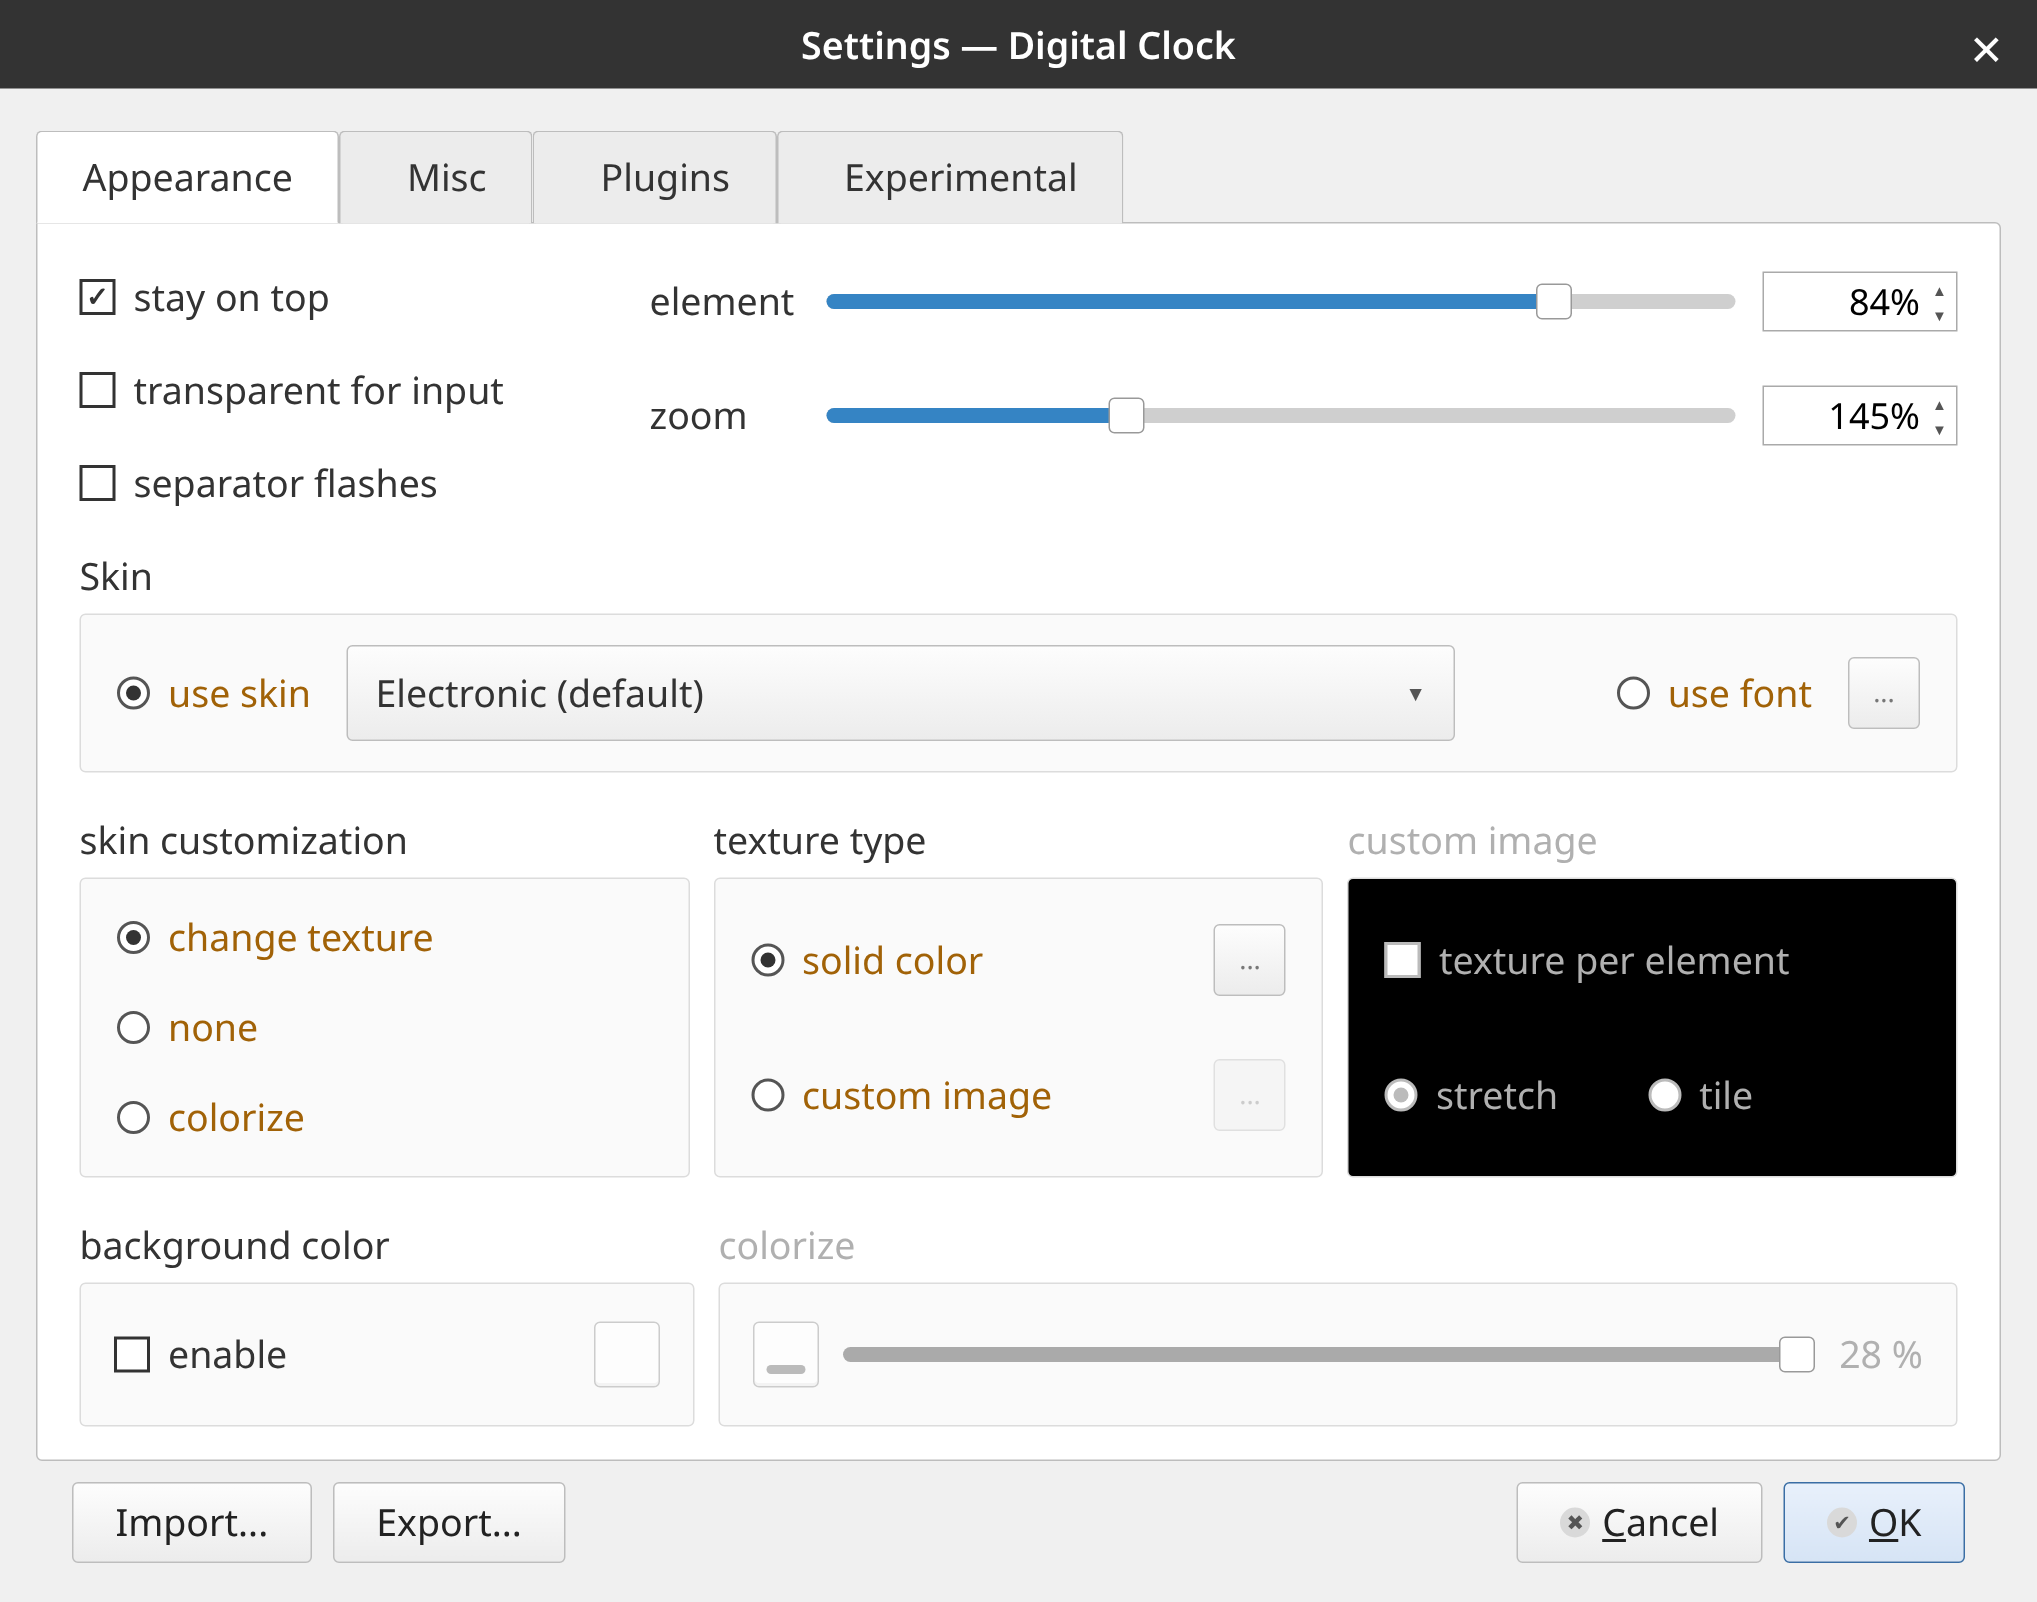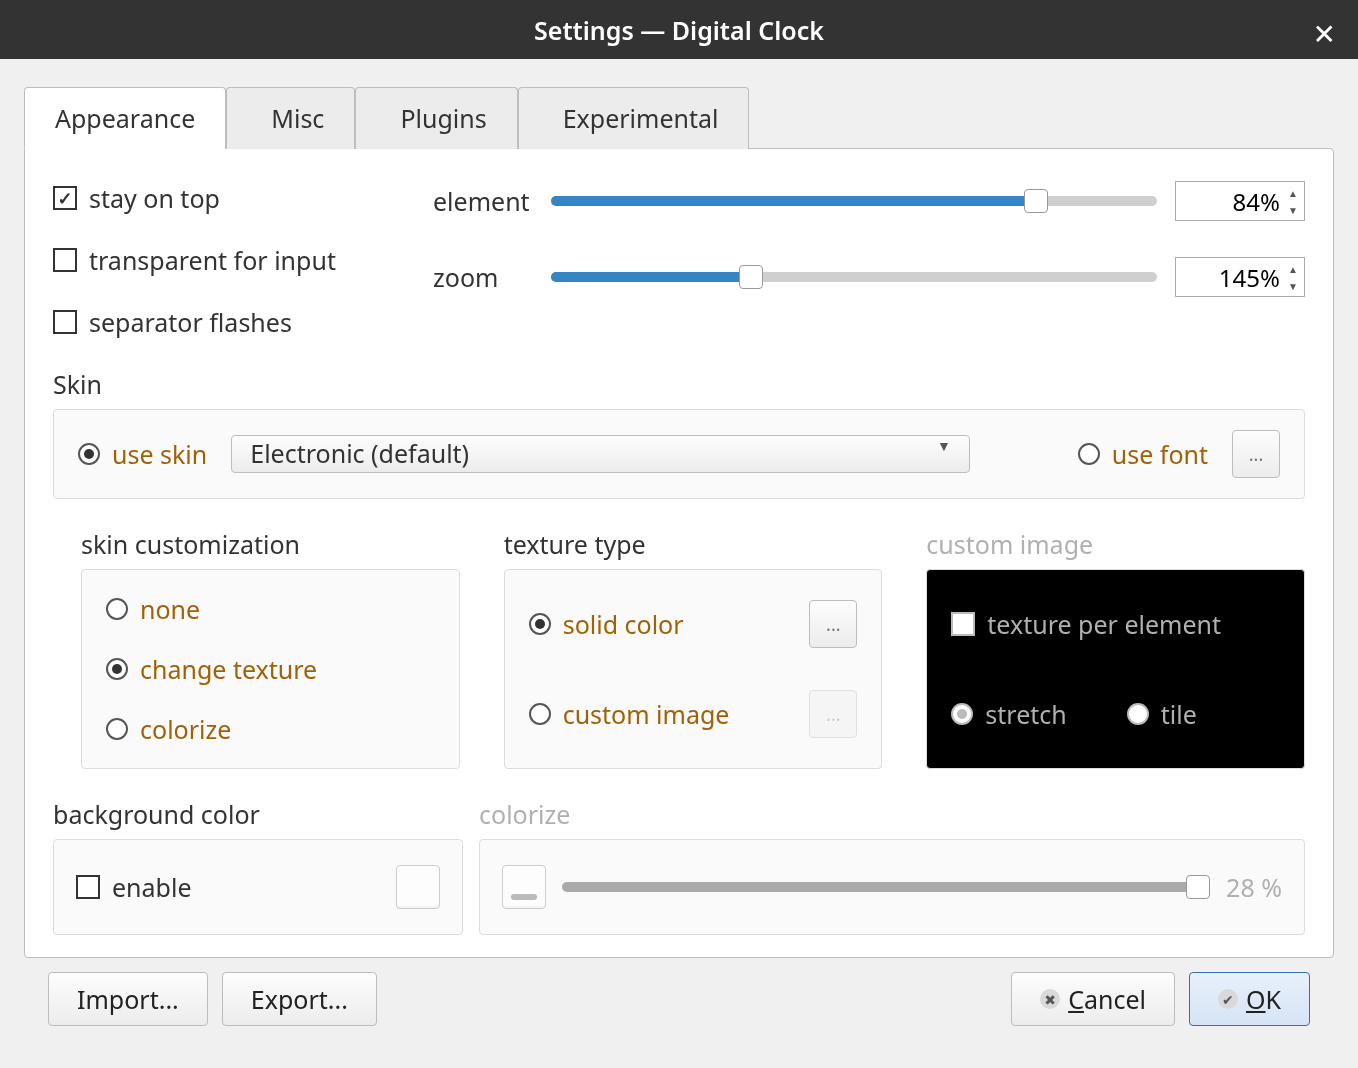--- a/index.html
+++ b/index.html
@@ -54,28 +54,28 @@
 
 .ghdr { font-size: 25px; color: #333; margin-top: 28px; margin-bottom: 8px; }
 .ghdr.disabled { color: #b0b0b0; }
 
 
 .frame { border: 1px solid #dcdcdc; background: #fafafa; border-radius: 4px; padding: 20px 24px; }
 .frame.disabled { background: #000000; }
 
 
 .skin-frame { display: flex; align-items: center; gap: 24px; }
-.combo { flex: 1; height: 38px; background: linear-gradient(#fdfdfd,#ececec); border: 1px solid #bdbdbd; border-radius: 4px; display: flex; align-items: flex-start; justify-content: space-between; padding: 0 18px; font-size: 25px; color: #333; cursor: pointer; max-width: 750px; }
+.combo { flex: 1; height: 64px; background: linear-gradient(#fdfdfd,#ececec); border: 1px solid #bdbdbd; border-radius: 4px; display: flex; align-items: center; justify-content: space-between; padding: 0 18px; font-size: 25px; color: #333; cursor: pointer; max-width: 750px; }
 .combo .caret { font-size: 14px; color: #555; }
 .icon-btn { width: 48px; height: 48px; border: 1px solid #bdbdbd; background: linear-gradient(#fdfdfd,#ececec); border-radius: 4px; display: flex; align-items: center; justify-content: center; font-size: 18px; color: #777; cursor: pointer; }
 .icon-btn.disabled { border-color: #e0e0e0; background: #f5f5f5; color: #ccc; cursor: default; }
 
 
 .tri { display: flex; gap: 16px; }
-.tri-col { flex: 1; display: flex; flex-direction: column; margin-left: 28px; }
+.tri-col { flex: 1; display: flex; flex-direction: column; }
 .tri-col .frame { flex: 1; display: flex; flex-direction: column; justify-content: space-around; gap: 22px; min-height: 200px; }
 
 .disabled-text { color: #b0b0b0; }
 
 .texture-row { display: flex; align-items: center; justify-content: space-between; }
 
 .tilestretch { display: flex; gap: 60px; }
 
 
 .bot-two { display: flex; gap: 16px; }
@@ -188,28 +188,28 @@
       </label>
       <div class="icon-btn">...</div>
     </div>
 
     <div class="tri" style="margin-top:0">
 
       <div class="tri-col">
         <div class="ghdr">skin customization</div>
         <div class="frame">
           <label class="rad-line">
-            <span class="rad"></span>
-            <span>none</span>
-          </label>
-          <label class="rad-line">
             <span class="rad">
                 <span class="dot"></span>
               </span>
             <span>change texture</span>
+          </label>
+          <label class="rad-line">
+            <span class="rad"></span>
+            <span>none</span>
           </label>
           <label class="rad-line">
             <span class="rad"></span>
             <span>colorize</span>
           </label>
         </div>
       </div>
 
       <div class="tri-col">
         <div class="ghdr">texture type</div>

